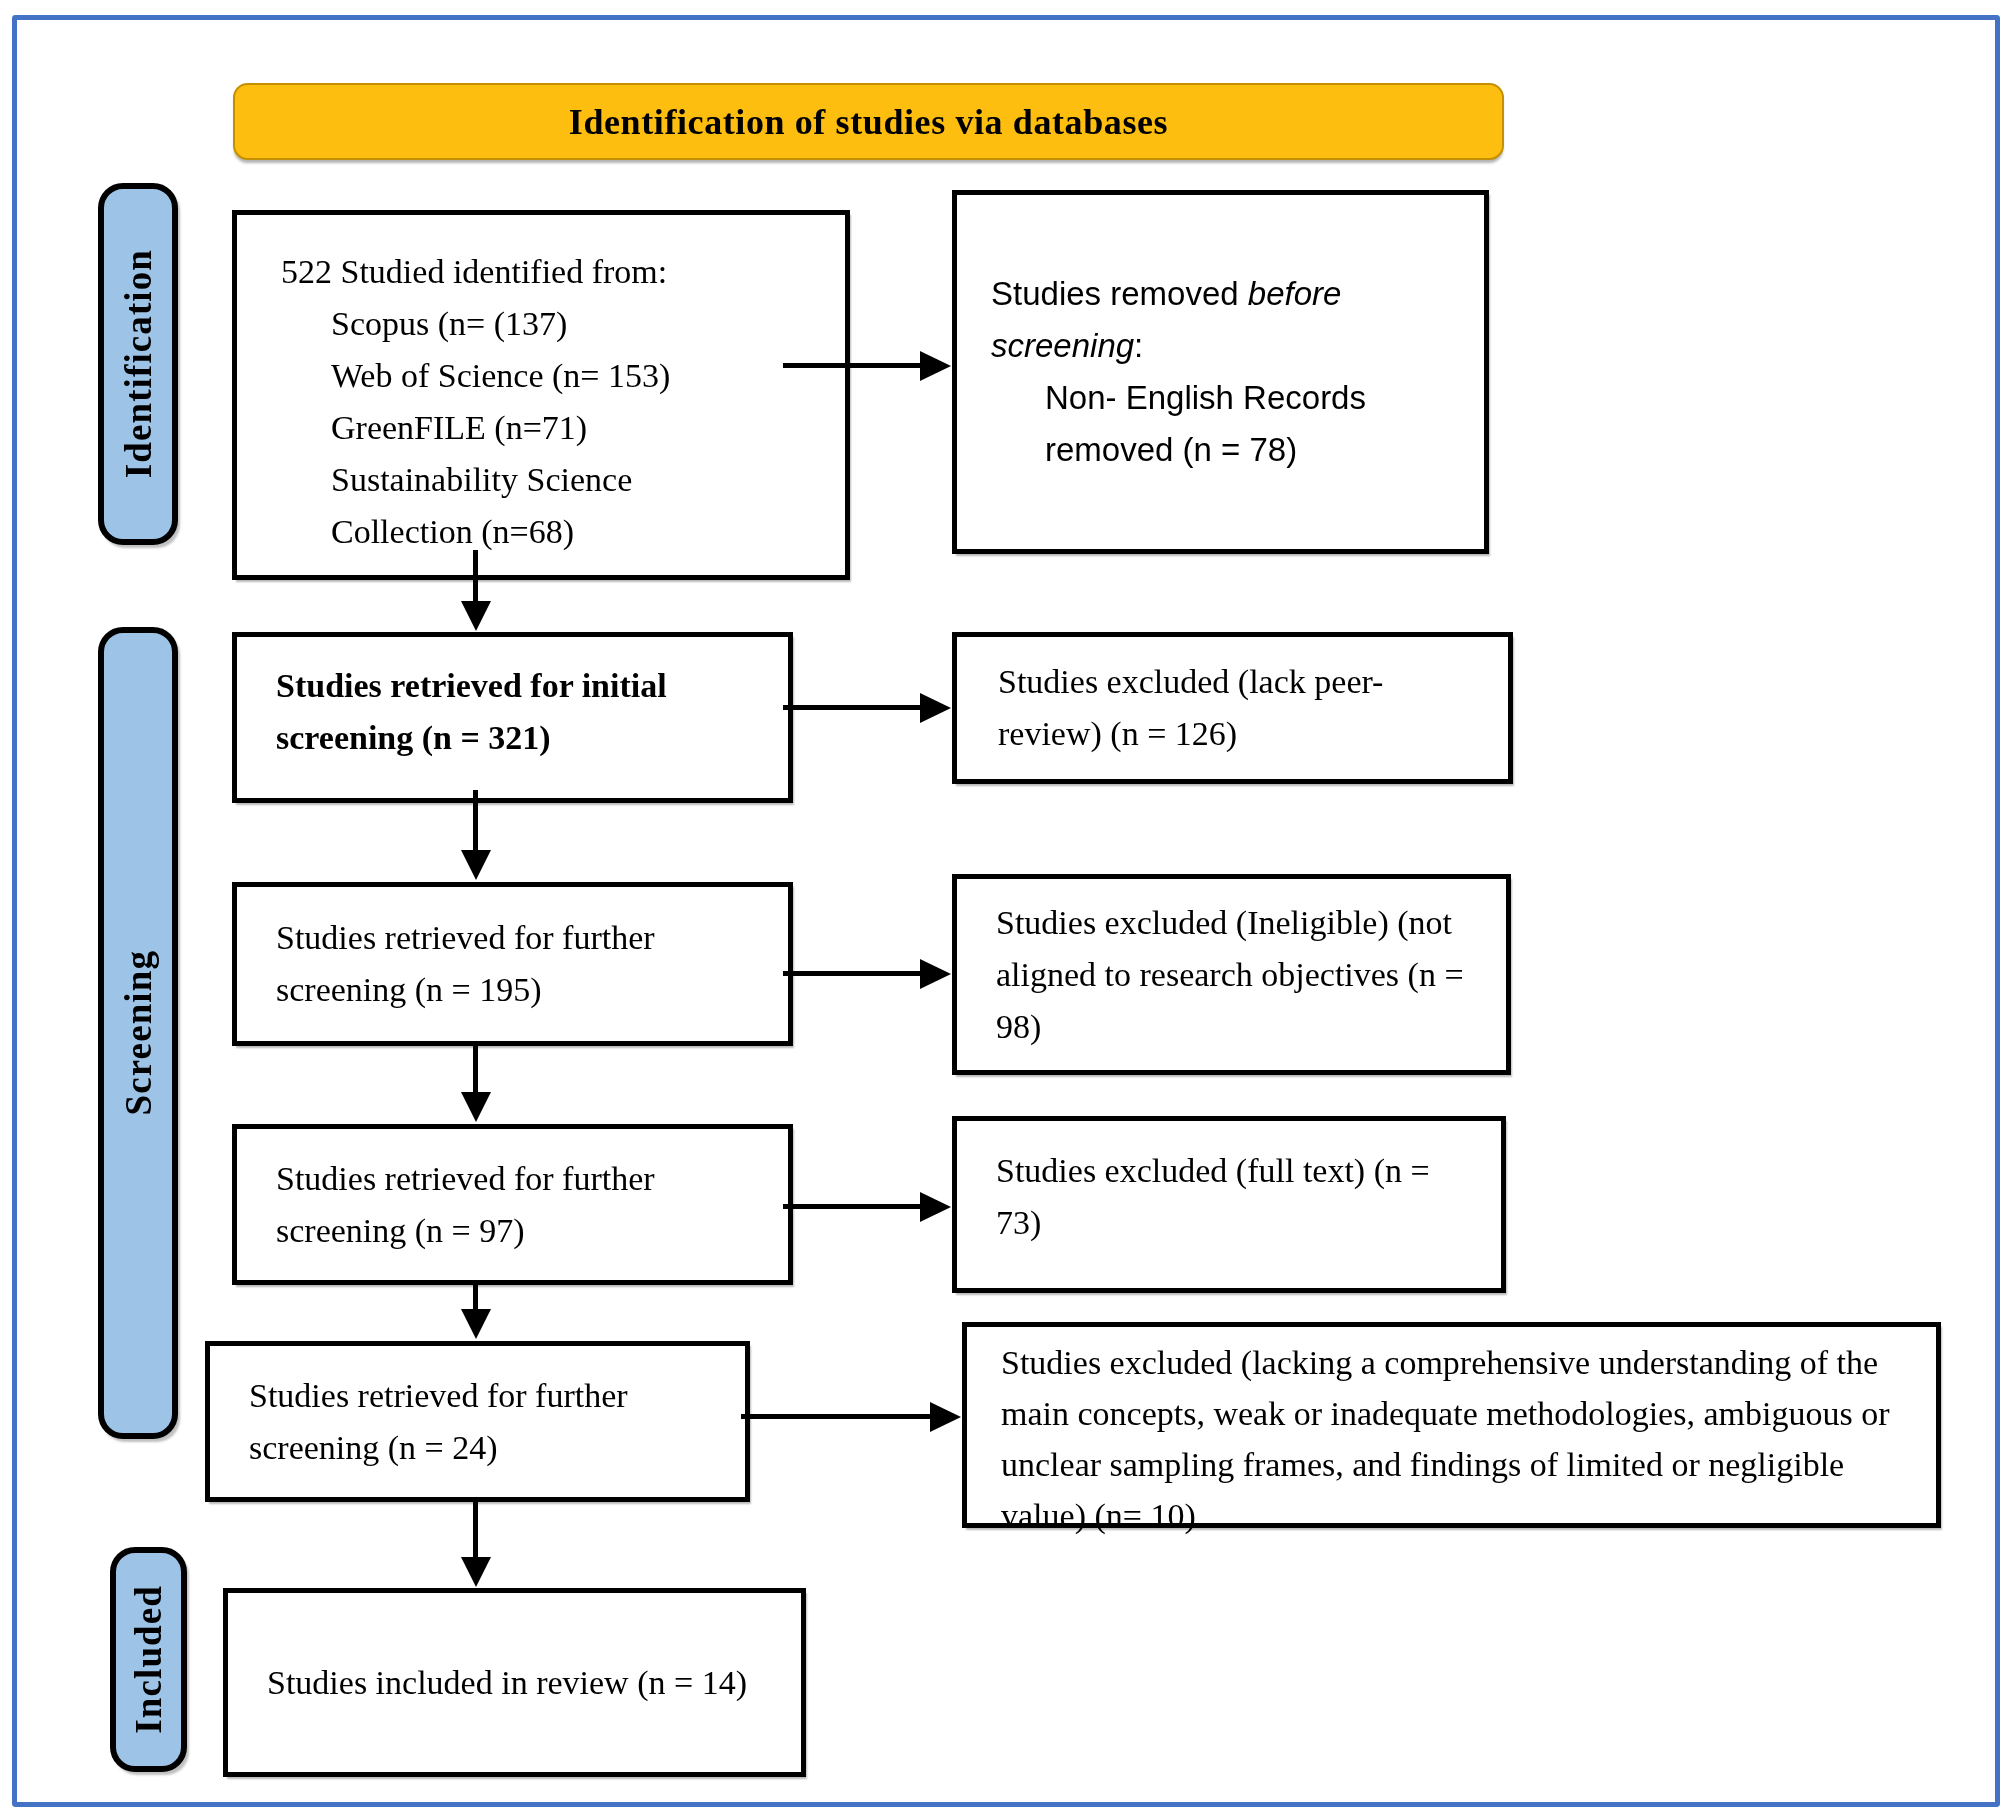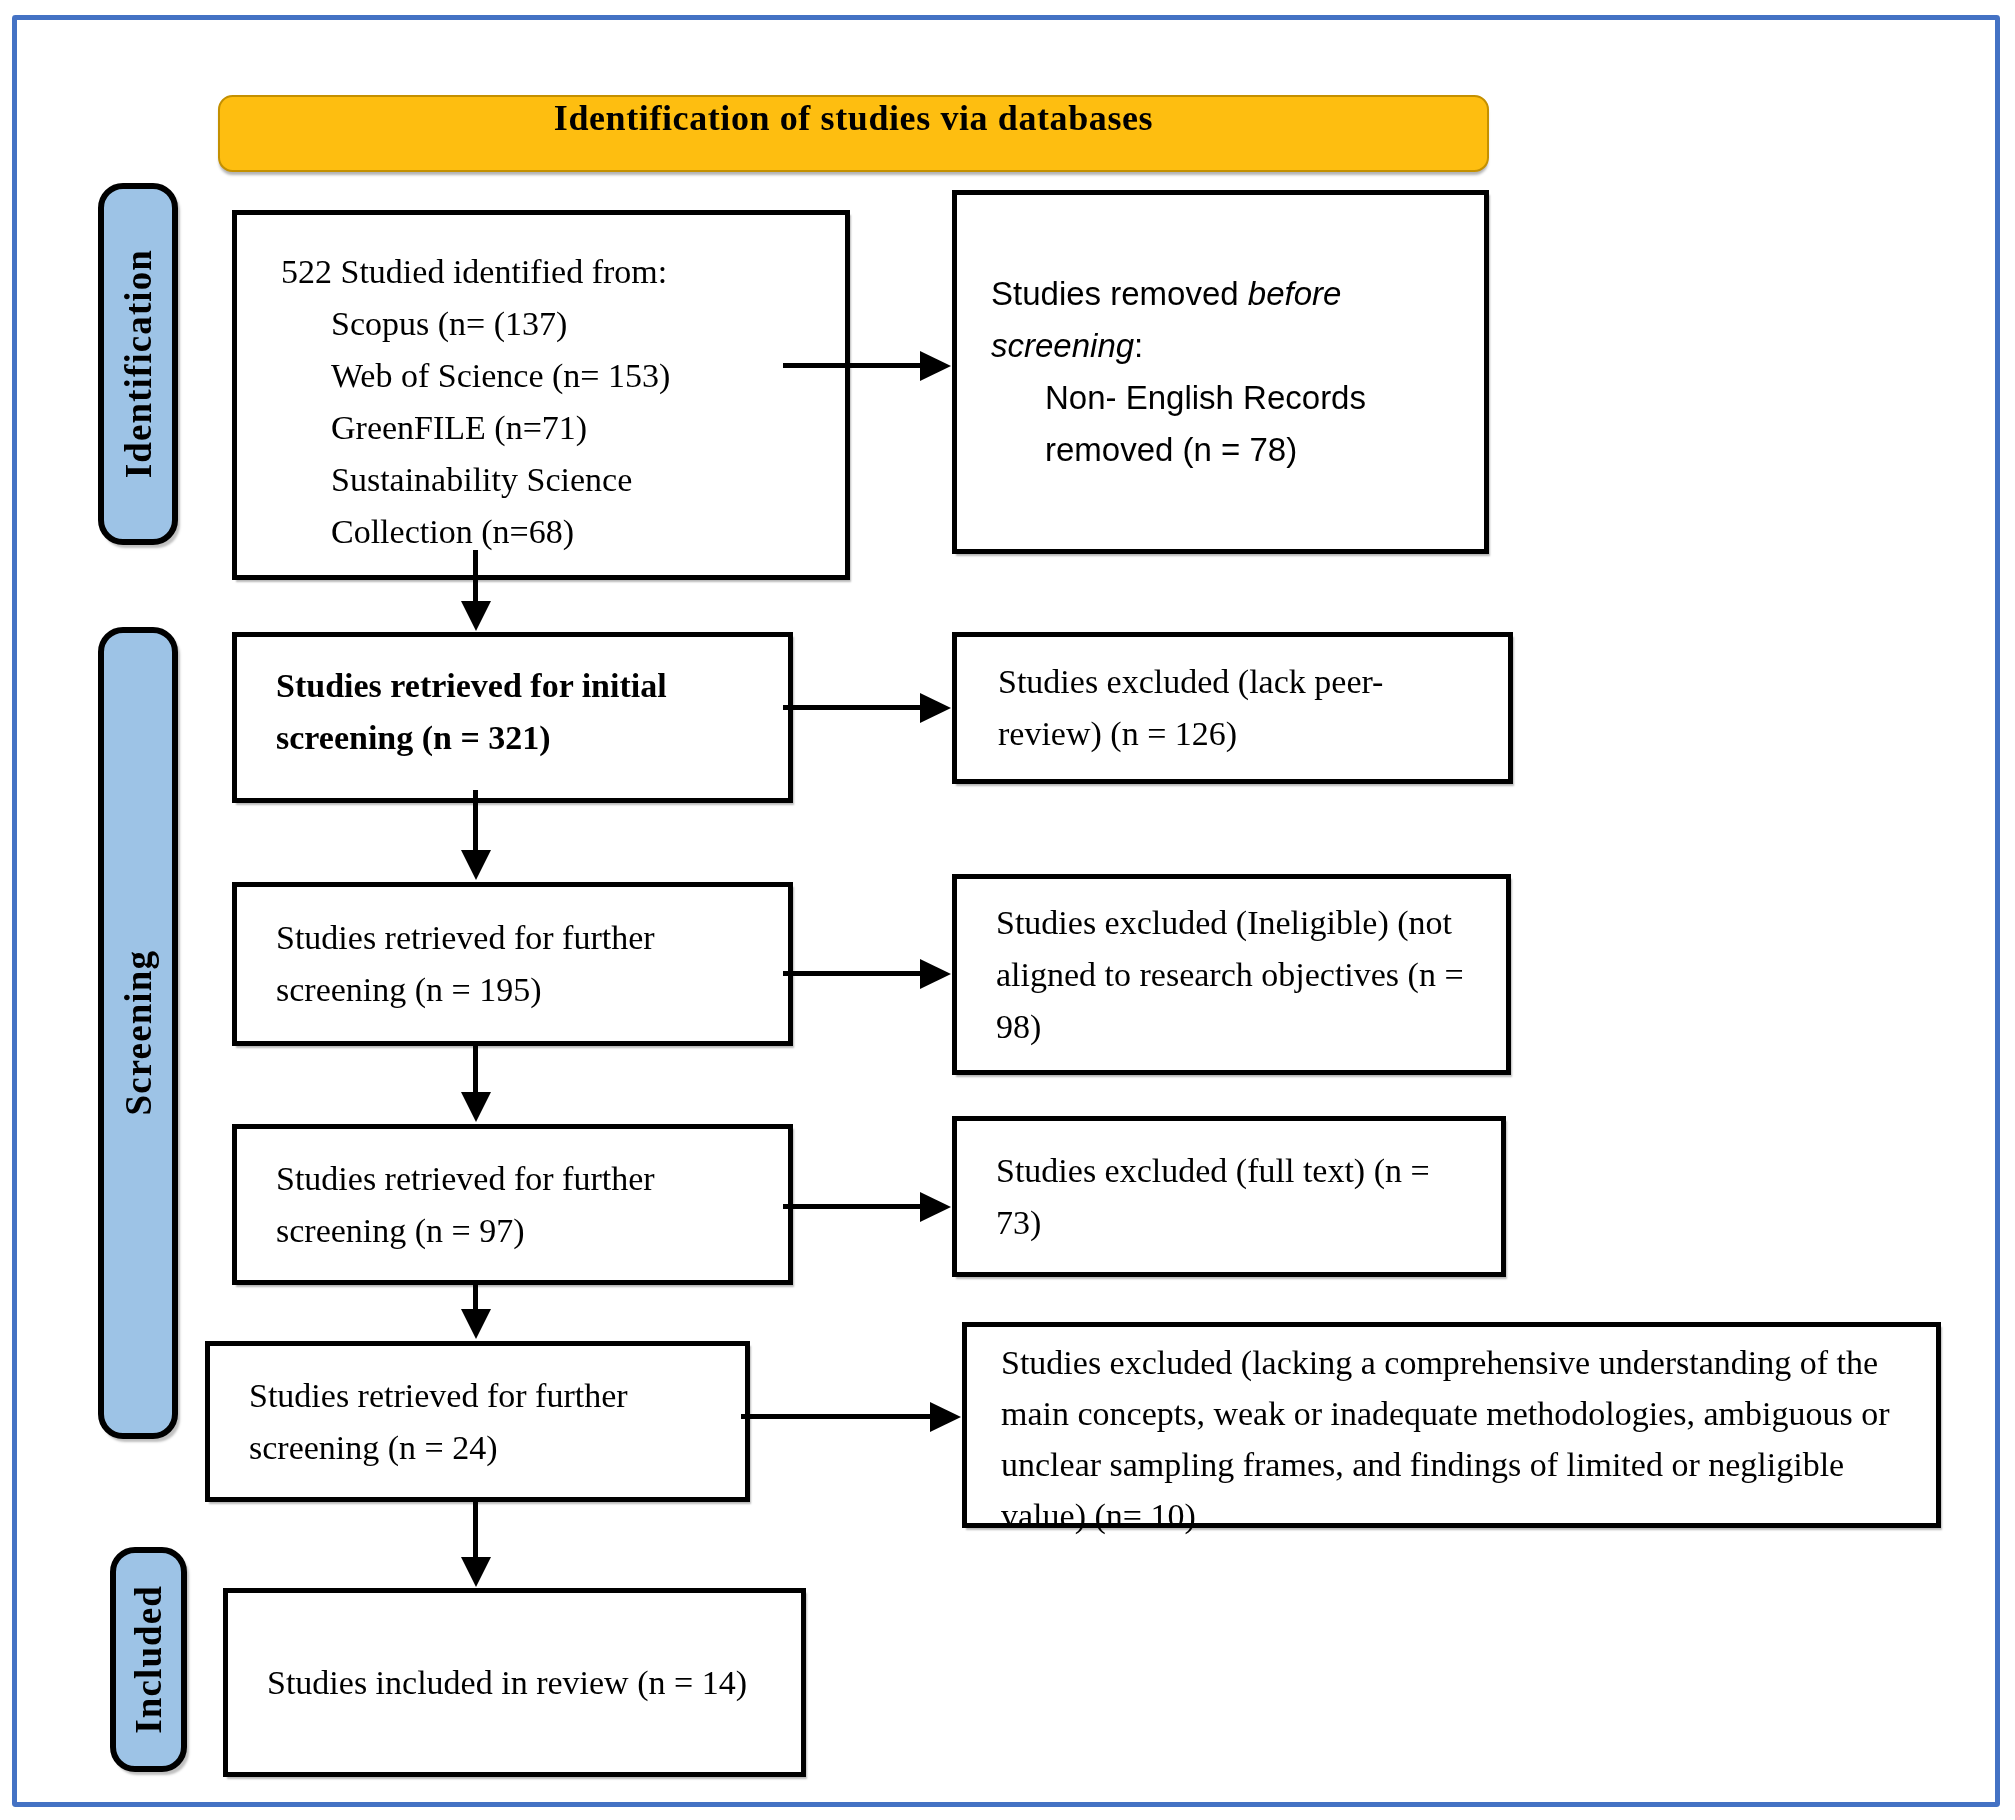--- a/index.html
+++ b/index.html
@@ -5,25 +5,24 @@
   html,body{margin:0;padding:0;background:#ffffff;}
   body{
     width:2015px;height:1821px;position:relative;
     font-family:"Liberation Serif", serif;color:#000;
   }
   .frame{
     position:absolute;left:12.4px;top:14.6px;width:1978px;height:1782px;
     border:5.6px solid #4472C4;border-radius:3.4px;background:#fff;
   }
   .banner{
-    position:absolute;left:218px;top:83px;width:1267px;height:73px;
+    position:absolute;left:233px;top:83px;width:1267px;height:73px;
     background:#FEBE10;border:2.8px solid #C49000;border-radius:14.6px;
-    display:flex;justify-content:center;
+    display:flex;align-items:center;justify-content:center;
     box-shadow:0 3.9px 2.8px -1.1px rgba(0,0,0,0.30);
-    margin-top:12px;
   }
   .banner .t{
     font-weight:bold;font-size:36px;letter-spacing:0.6px;
     font-family:"Liberation Serif", serif;
   }
   .stage{
     position:absolute;background:#9DC3E6;border:6.2px solid #000;border-radius:25px;
     display:flex;align-items:center;justify-content:center;
     box-shadow:2.8px 3.9px 2.3px -1.7px rgba(0,0,0,0.25);
   }
@@ -111,21 +110,21 @@
 </div>
 
 <div class="fbox center" style="left:952px;top:632px;width:471px;height:142px;padding:0 39px 0 41px;">
   <div class="inner">Studies excluded (lack peer-review) (n = 126)</div>
 </div>
 
 <div class="fbox center" style="left:952px;top:874px;width:471px;height:191px;padding:0 39px 0 39px;">
   <div class="inner">Studies excluded (Ineligible) (not aligned to research objectives (n = 98)</div>
 </div>
 
-<div class="fbox center" style="left:952px;top:1116px;width:471px;height:151px;padding:0 34px 0 39px;">
+<div class="fbox center" style="left:952px;top:1116px;width:471px;height:151px;padding:0 34px 16px 39px;">
   <div class="inner">Studies excluded (full text) (n = 73)</div>
 </div>
 
 <div class="fbox" style="left:962px;top:1322px;width:912px;height:186px;padding:9.6px 22.5px 0 34px;font-size:34px;line-height:51px;">
   <div>Studies excluded (lacking a comprehensive understanding of the main concepts, weak or inadequate methodologies, ambiguous or unclear sampling frames, and findings of limited or negligible value) (n= 10)</div>
 </div>
 
 <div class="varrow" style="left:473px;top:550px;height:52px;"></div>
 <div class="varrow" style="left:473px;top:790px;height:61px;"></div>
 <div class="varrow" style="left:473px;top:1046px;height:47px;"></div>

